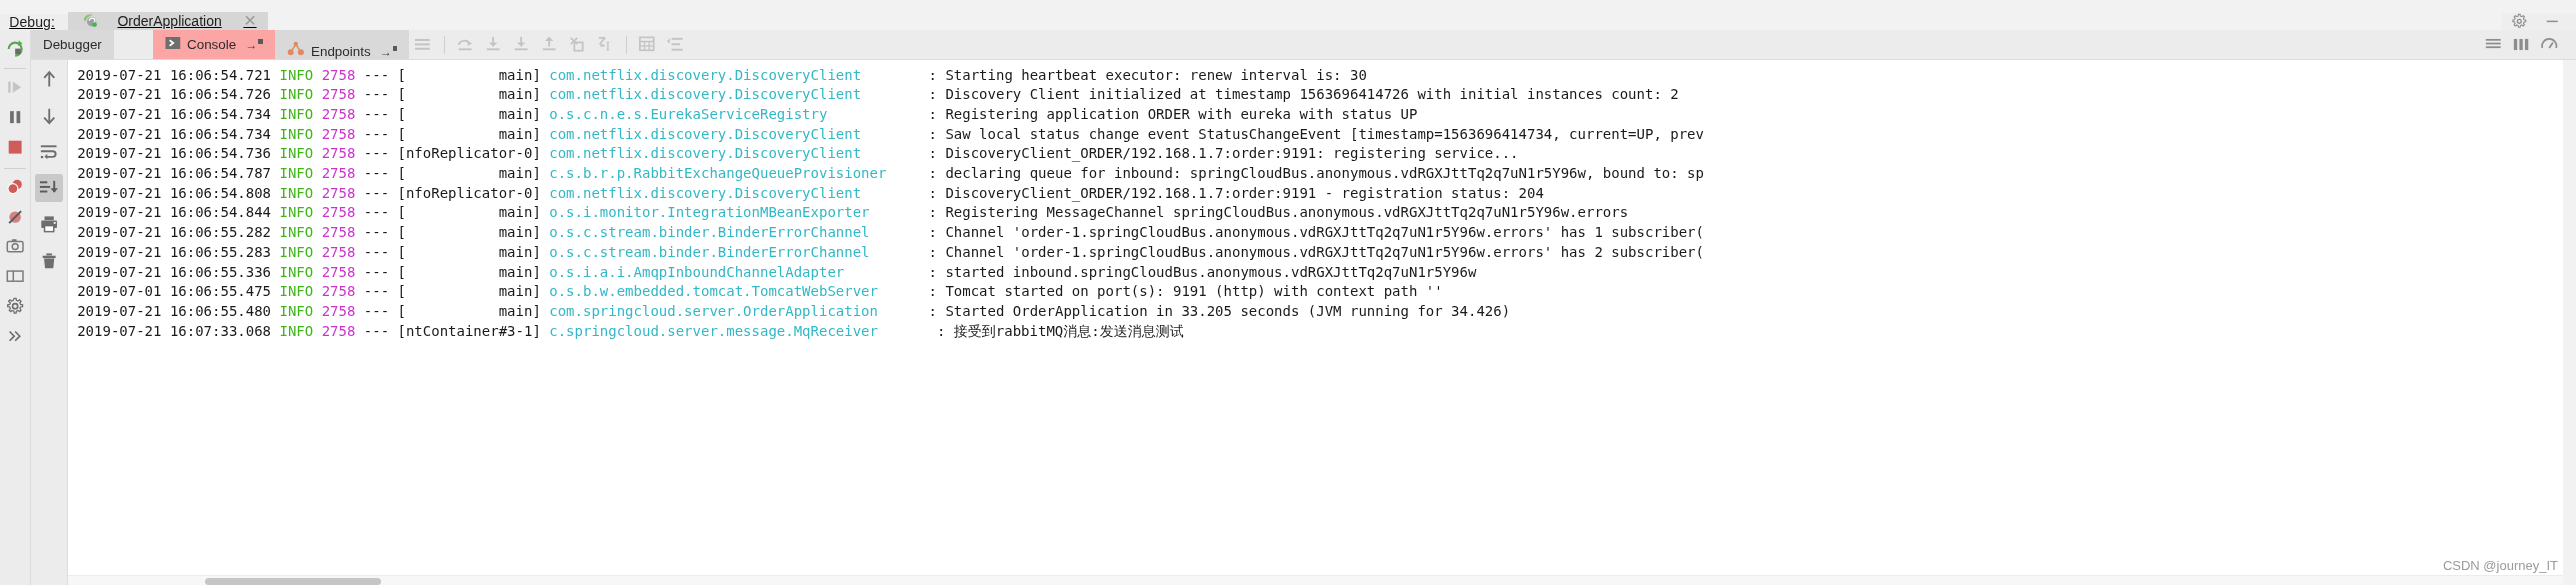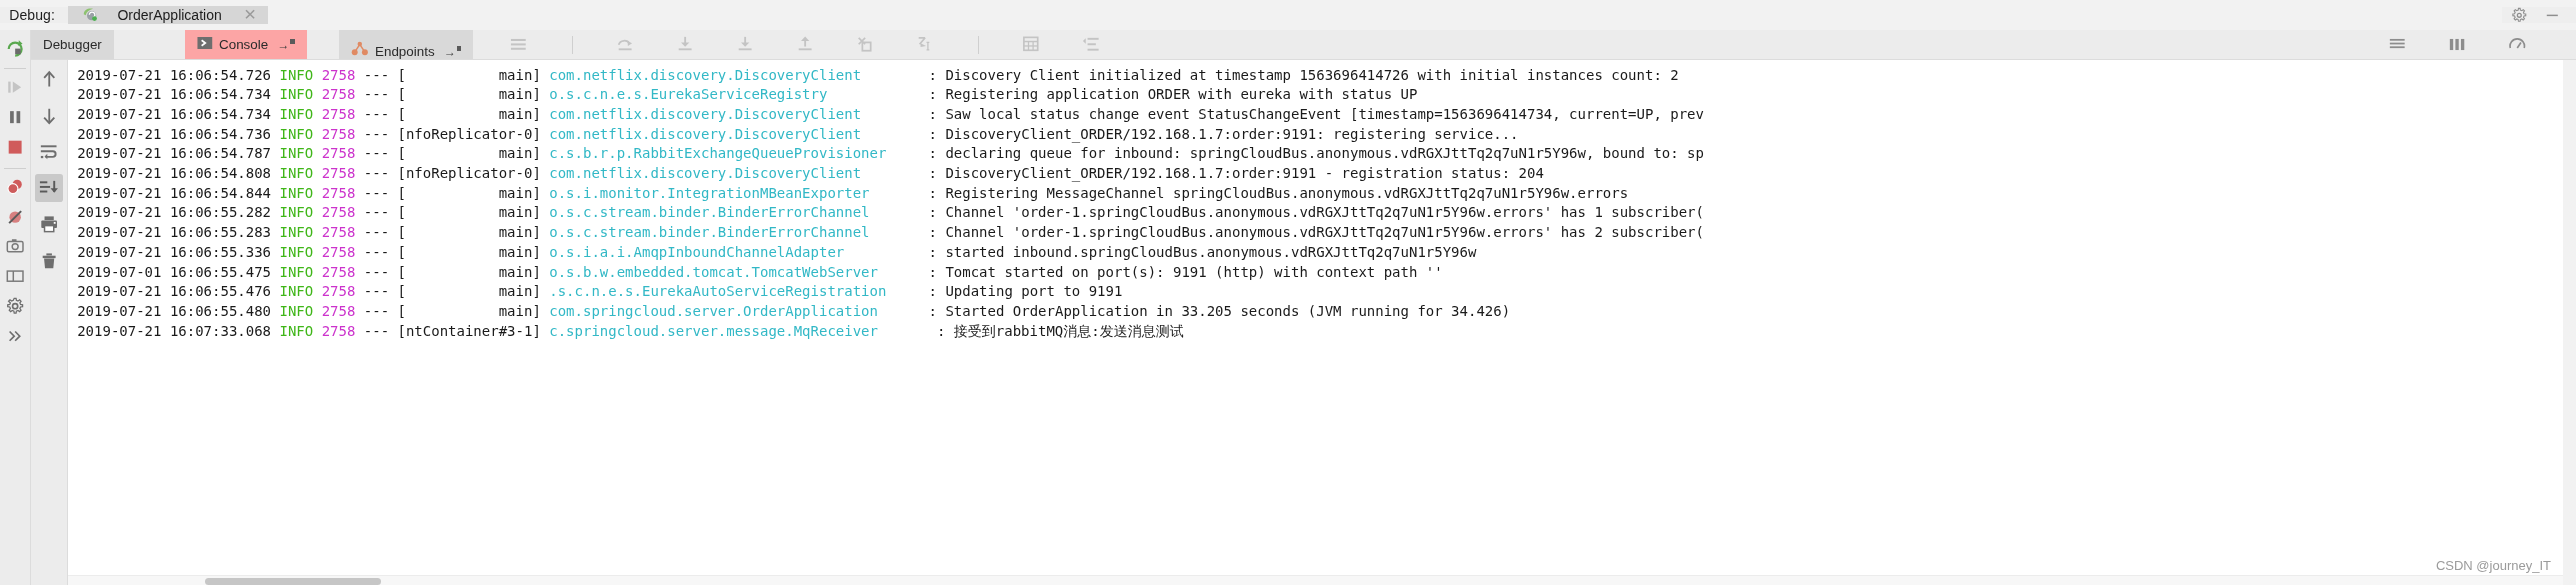--- a/index.html
+++ b/index.html
@@ -9,21 +9,22 @@
     font-family: "Liberation Sans", sans-serif;
     overflow: hidden;
   }
 
   
   .titlebar {
     position: relative;
     height: 30px;
     background: #f2f2f2;
     display: flex;
-    align-items: center;
+    align-items: flex-end;
+    text-decoration: underline;
   }
   .debug-label {
     display: flex; align-items: center;
     padding: 0 13px 0 9.2px;
     font-size: 14px;
     color: #1d1d1d;
     background: #eeeeee;
     letter-spacing: 0.1px;
   }
   .run-tab {
@@ -68,21 +69,20 @@
   .rail-sep { width: 22px; height: 0.9px; background: #cfcfcf; margin: 4.6px 0; }
 
   
   .right-col { flex: 1; display: flex; flex-direction: column; min-width: 0; }
 
   .tabsrow {
     height: 30px;
     background: #ececec;
     display: flex; align-items: stretch;
     border-bottom: 0.9px solid #dcdcdc;
-    gap: 32px;
   }
   .vtab {
     display: flex; align-items: center; gap: 6.5px;
     padding: 0 12px;
     font-size: 13.4px; color: #2b2b2b;
     white-space: nowrap;
   }
   .vtab.inactive { background: #d9d9d9; }
   .vtab.active { background: #fca5a5; margin-left: 39px; }
   .vtab.semi { background: #d9d9d9; align-items: flex-end; }
@@ -138,21 +138,21 @@
   .hscroll {
     position: absolute; left: 0; right: 0; bottom: 0;
     height: 11px; background: #f7f7f7;
     border-top: 0.9px solid #ececec;
   }
   .hscroll-thumb {
     position: absolute; left: 137px; top: 1.8px;
     width: 176px; height: 7.4px; background: #c6c6c6; border-radius: 3.7px;
   }
   .watermark {
-    position: absolute; right: 12px; bottom: 13px;
+    position: absolute; right: 5px; bottom: 13px;
     font-size: 13px; color: #9b9b9b;
     font-family: "Liberation Sans", sans-serif;
   }
   .right-edge {
     width: 13px; background: #f2f2f2;
   }
 </style>
 </head>
 <body>
 
@@ -451,32 +451,32 @@
           <svg width="20.3" height="18.5" viewBox="0 0 22 20">
             <rect x="8" y="1.5" width="6" height="2.2" fill="#6e6e6e"></rect>
             <rect x="4" y="4" width="14" height="2.6" fill="#6e6e6e"></rect>
             <path d="M5.5 7h11l-1 10.5h-9z" fill="#6e6e6e"></path>
           </svg>
         </div>
       </div>
 
       <div class="console">
         <div id="log-container">
+            <div class="log-line"><span class="c-ts">2019-07-21 16:06:54.721 </span><span class="c-lvl">INFO</span><span class="c-pid"> 2758</span><span class="c-dash"> --- </span><span class="c-thr">[           main] </span><span class="c-log">com.netflix.discovery.DiscoveryClient</span><span class="c-msg">        : Starting heartbeat executor: renew interval is: 30</span></div>
             <div class="log-line"><span class="c-ts">2019-07-21 16:06:54.726 </span><span class="c-lvl">INFO</span><span class="c-pid"> 2758</span><span class="c-dash"> --- </span><span class="c-thr">[           main] </span><span class="c-log">com.netflix.discovery.DiscoveryClient</span><span class="c-msg">        : Discovery Client initialized at timestamp 1563696414726 with initial instances count: 2</span></div>
             <div class="log-line"><span class="c-ts">2019-07-21 16:06:54.734 </span><span class="c-lvl">INFO</span><span class="c-pid"> 2758</span><span class="c-dash"> --- </span><span class="c-thr">[           main] </span><span class="c-log">o.s.c.n.e.s.EurekaServiceRegistry</span><span class="c-msg">            : Registering application ORDER with eureka with status UP</span></div>
             <div class="log-line"><span class="c-ts">2019-07-21 16:06:54.734 </span><span class="c-lvl">INFO</span><span class="c-pid"> 2758</span><span class="c-dash"> --- </span><span class="c-thr">[           main] </span><span class="c-log">com.netflix.discovery.DiscoveryClient</span><span class="c-msg">        : Saw local status change event StatusChangeEvent [timestamp=1563696414734, current=UP, prev</span></div>
             <div class="log-line"><span class="c-ts">2019-07-21 16:06:54.736 </span><span class="c-lvl">INFO</span><span class="c-pid"> 2758</span><span class="c-dash"> --- </span><span class="c-thr">[nfoReplicator-0] </span><span class="c-log">com.netflix.discovery.DiscoveryClient</span><span class="c-msg">        : DiscoveryClient_ORDER/192.168.1.7:order:9191: registering service...</span></div>
             <div class="log-line"><span class="c-ts">2019-07-21 16:06:54.787 </span><span class="c-lvl">INFO</span><span class="c-pid"> 2758</span><span class="c-dash"> --- </span><span class="c-thr">[           main] </span><span class="c-log">c.s.b.r.p.RabbitExchangeQueueProvisioner</span><span class="c-msg">     : declaring queue for inbound: springCloudBus.anonymous.vdRGXJttTq2q7uN1r5Y96w, bound to: sp</span></div>
             <div class="log-line"><span class="c-ts">2019-07-21 16:06:54.808 </span><span class="c-lvl">INFO</span><span class="c-pid"> 2758</span><span class="c-dash"> --- </span><span class="c-thr">[nfoReplicator-0] </span><span class="c-log">com.netflix.discovery.DiscoveryClient</span><span class="c-msg">        : DiscoveryClient_ORDER/192.168.1.7:order:9191 - registration status: 204</span></div>
             <div class="log-line"><span class="c-ts">2019-07-21 16:06:54.844 </span><span class="c-lvl">INFO</span><span class="c-pid"> 2758</span><span class="c-dash"> --- </span><span class="c-thr">[           main] </span><span class="c-log">o.s.i.monitor.IntegrationMBeanExporter</span><span class="c-msg">       : Registering MessageChannel springCloudBus.anonymous.vdRGXJttTq2q7uN1r5Y96w.errors</span></div>
             <div class="log-line"><span class="c-ts">2019-07-21 16:06:55.282 </span><span class="c-lvl">INFO</span><span class="c-pid"> 2758</span><span class="c-dash"> --- </span><span class="c-thr">[           main] </span><span class="c-log">o.s.c.stream.binder.BinderErrorChannel</span><span class="c-msg">       : Channel 'order-1.springCloudBus.anonymous.vdRGXJttTq2q7uN1r5Y96w.errors' has 1 subscriber(</span></div>
             <div class="log-line"><span class="c-ts">2019-07-21 16:06:55.283 </span><span class="c-lvl">INFO</span><span class="c-pid"> 2758</span><span class="c-dash"> --- </span><span class="c-thr">[           main] </span><span class="c-log">o.s.c.stream.binder.BinderErrorChannel</span><span class="c-msg">       : Channel 'order-1.springCloudBus.anonymous.vdRGXJttTq2q7uN1r5Y96w.errors' has 2 subscriber(</span></div>
             <div class="log-line"><span class="c-ts">2019-07-21 16:06:55.336 </span><span class="c-lvl">INFO</span><span class="c-pid"> 2758</span><span class="c-dash"> --- </span><span class="c-thr">[           main] </span><span class="c-log">o.s.i.a.i.AmqpInboundChannelAdapter</span><span class="c-msg">          : started inbound.springCloudBus.anonymous.vdRGXJttTq2q7uN1r5Y96w</span></div>
             <div class="log-line"><span class="c-ts">2019-07-01 16:06:55.475 </span><span class="c-lvl">INFO</span><span class="c-pid"> 2758</span><span class="c-dash"> --- </span><span class="c-thr">[           main] </span><span class="c-log">o.s.b.w.embedded.tomcat.TomcatWebServer</span><span class="c-msg">      : Tomcat started on port(s): 9191 (http) with context path ''</span></div>
-            <div class="log-line"><span class="c-ts">2019-07-21 16:06:55.476 </span><span class="c-lvl">INFO</span><span class="c-pid"> 2758</span><span class="c-dash"> --- </span><span class="c-thr">[           main] </span><span class="c-log">.s.c.n.e.s.EurekaAutoServiceRegistration</span><span class="c-msg">     : Updating port to 9191</span></div>
             <div class="log-line"><span class="c-ts">2019-07-21 16:06:55.480 </span><span class="c-lvl">INFO</span><span class="c-pid"> 2758</span><span class="c-dash"> --- </span><span class="c-thr">[           main] </span><span class="c-log">com.springcloud.server.OrderApplication</span><span class="c-msg">      : Started OrderApplication in 33.205 seconds (JVM running for 34.426)</span></div>
             <div class="log-line"><span class="c-ts">2019-07-21 16:07:33.068 </span><span class="c-lvl">INFO</span><span class="c-pid"> 2758</span><span class="c-dash"> --- </span><span class="c-thr">[ntContainer#3-1] </span><span class="c-log">c.springcloud.server.message.MqReceiver</span><span class="c-msg">       : 接受到rabbitMQ消息:发送消息测试</span></div>
           </div>
 
         <div class="hscroll">
           <div class="hscroll-thumb"></div>
         </div>
         <div class="watermark">CSDN @journey_IT</div>
       </div>
 

